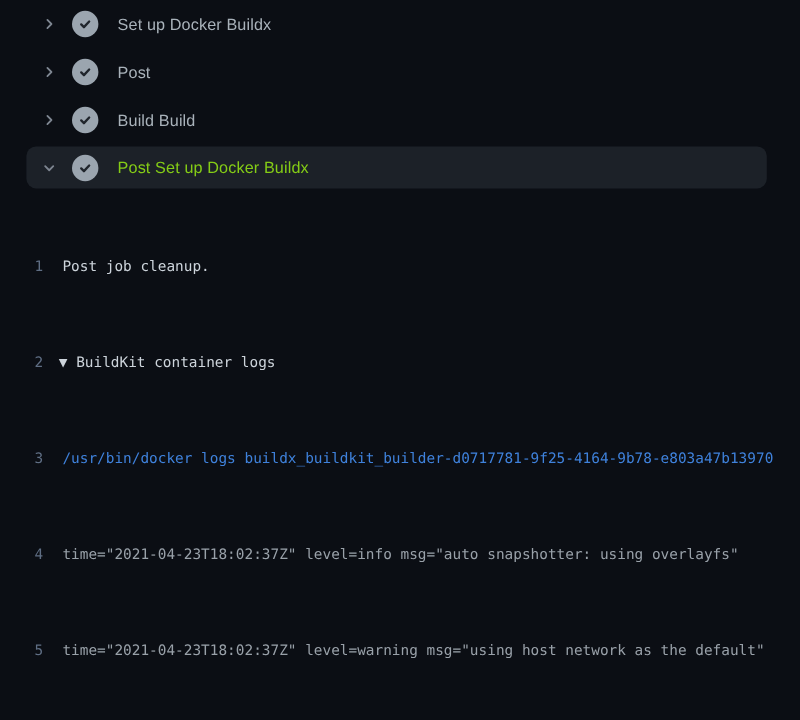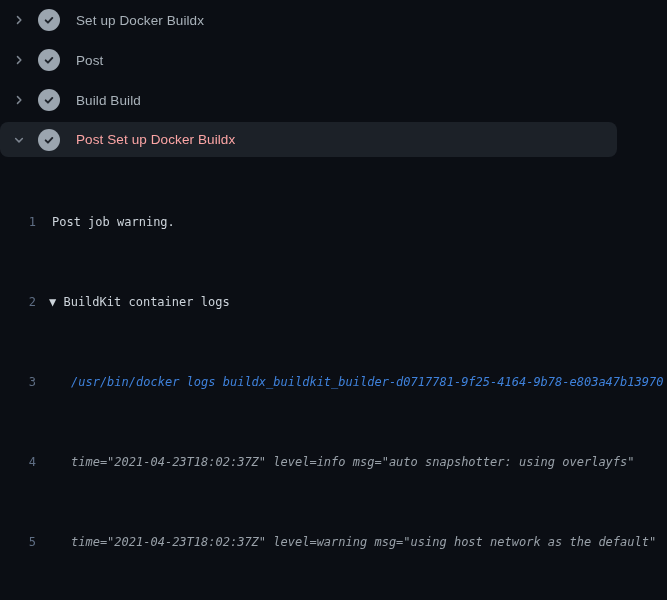--- a/index.html
+++ b/index.html
@@ -2,49 +2,49 @@
 <html><head>
 <meta charset="utf-8">
 <style>
   html,body{margin:0;padding:0;}
   body{
     width:667px;height:600px;overflow:hidden;
     background:#0b0e14;
     font-family:"Liberation Sans", sans-serif;
   }
   
-  .steps{width:617px;}
+  .steps{width:617px;padding-left:22px;}
   .step{
     height:40px;display:flex;align-items:center;
     padding-left:12px;box-sizing:border-box;cursor:pointer;
   }
   .step.expanded{
     height:35px;margin-top:2px;background:#1c2128;border-radius:8px;
   }
   .chev{width:14px;height:14px;display:flex;align-items:center;justify-content:center;
     margin-right:12px;color:#7d8590;flex:none;}
   .chev svg{display:block;}
   .check{
     width:22px;height:22px;border-radius:50%;background:#9ba5af;
     display:flex;align-items:center;justify-content:center;flex:none;
   }
   .check svg{display:block;}
   .step-label{margin-left:16px;font-size:13.5px;color:#a9b2ba;letter-spacing:.1px;}
-  .step.expanded .step-label{color:#fca5a5;font-weight:500;}
+  .step.expanded .step-label{color:#84cc16;font-weight:500;}
   
   .log{
     padding-top:15px;
     font-family:"DejaVu Sans Mono", monospace;
     font-size:12px;line-height:20px;
     white-space:pre;overflow:hidden;width:667px;
   }
   .row{display:flex;height:20px;overflow:hidden;}
   .ln{flex:none;display:inline-block;width:36px;text-align:right;color:#5f6e84;}
   .txt{flex:none;margin-left:16px;color:#cdd4db;}
-  .row-log .txt,.row-command .txt{margin-left:35px;font-style:italic;}
+  .row-log .txt,.row-command .txt{margin-left:16px;}
   .row-command .txt{color:#3f82dc;}
   .row-log .txt{color:#99a1a9;}
   .row-group .txt{margin-left:13px;color:#cdd4db;cursor:pointer;}
 </style>
 </head>
 <body>
 
 <div>
   <div class="steps" id="steps">
   <div class="step">
@@ -103,21 +103,21 @@
       <svg width="14" height="14" viewBox="0 0 16 16" fill="none" stroke="#20252c" stroke-width="2.2" stroke-linecap="round" stroke-linejoin="round">
             <path d="M4.2 8.4 L6.8 11 L11.8 5.6"></path>
           </svg>
     </span>
     <span class="step-label">Post Set up Docker Buildx</span>
   </div>
 </div>
   <div class="log" id="log">
   <div class="row row-plain">
     <span class="ln">1</span>
-    <span class="txt">Post job warning.</span>
+    <span class="txt">Post job cleanup.</span>
   </div>
 
   <div class="row row-group">
     <span class="ln">2</span>
     <span class="txt">▼ BuildKit container logs</span>
   </div>
 
   <div class="row row-command">
     <span class="ln">3</span>
     <span class="txt">/usr/bin/docker logs buildx_buildkit_builder-d0717781-9f25-4164-9b78-e803a47b13970</span>

